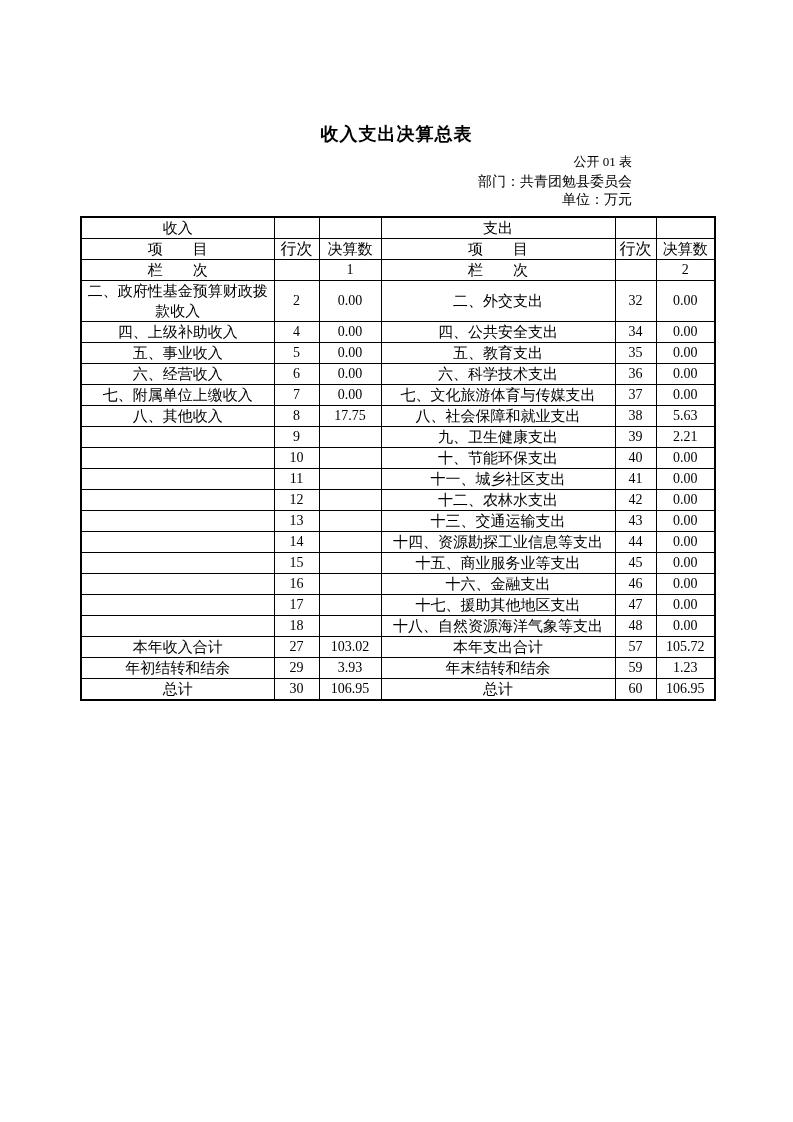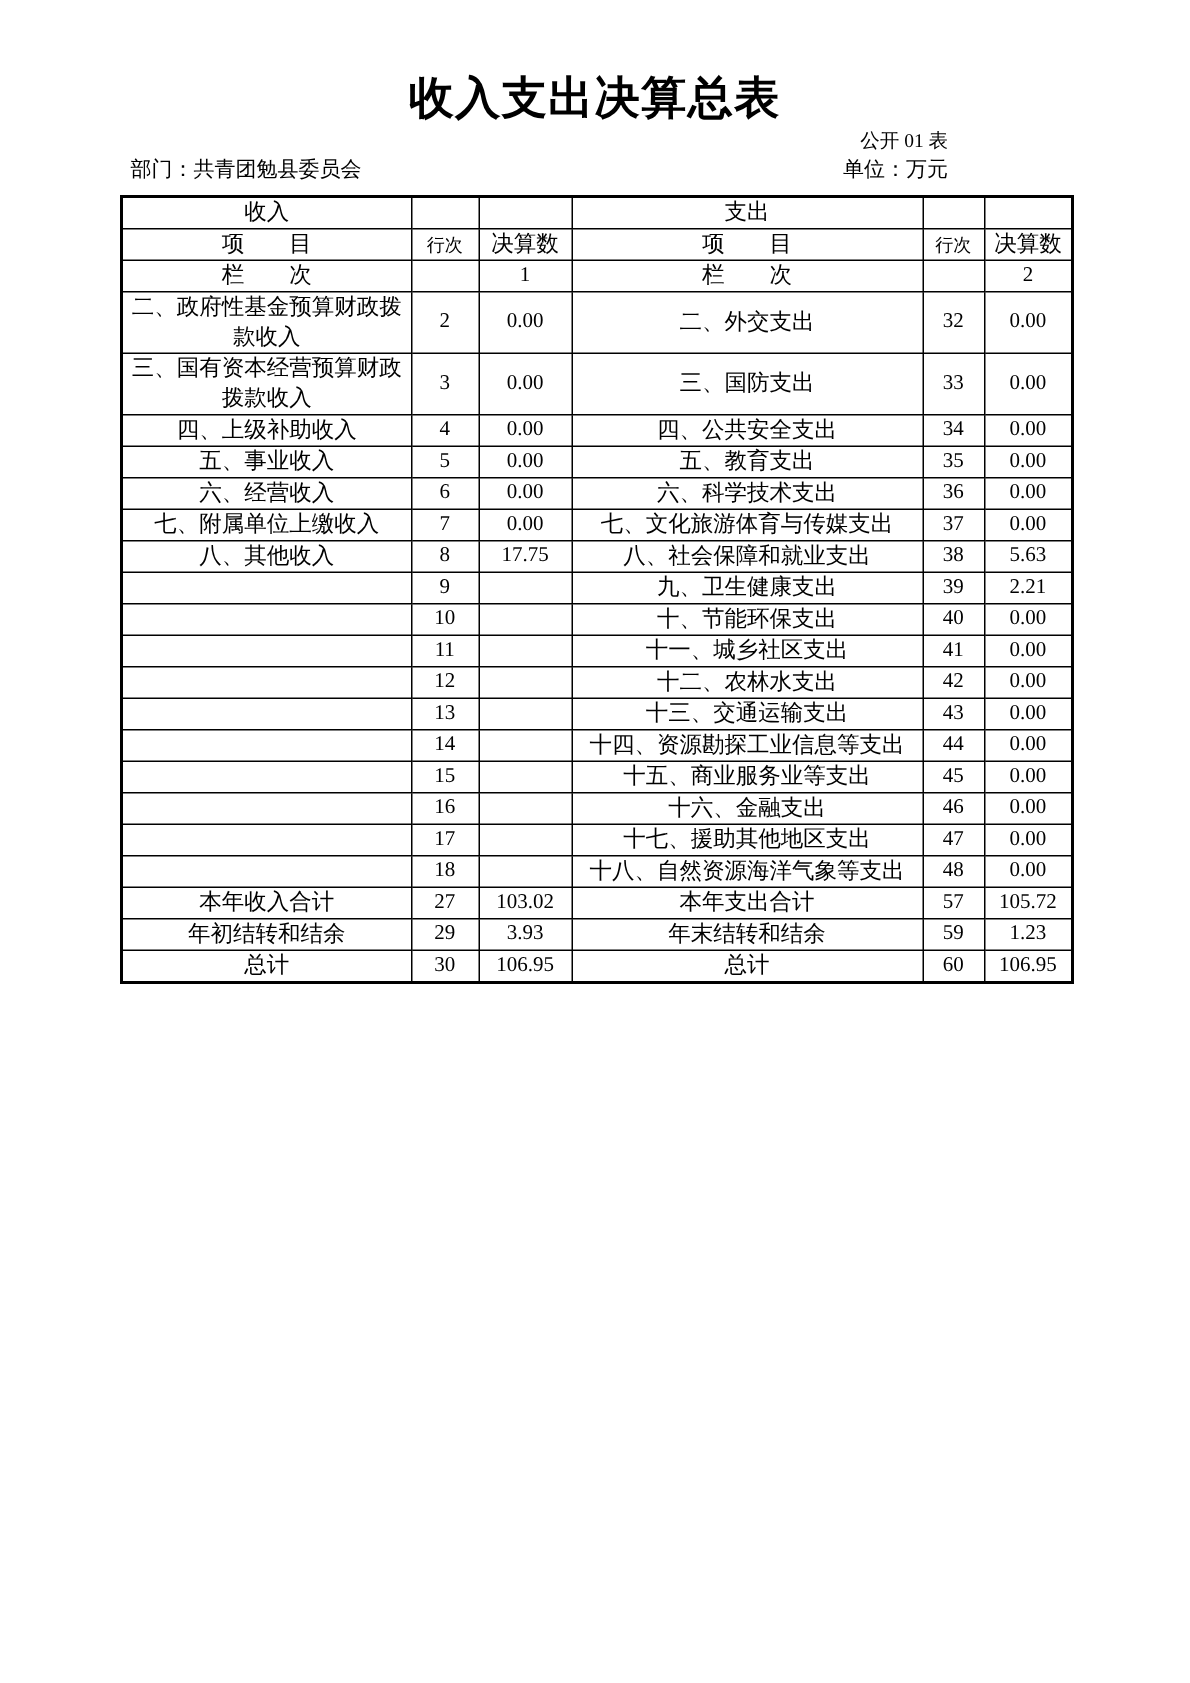--- a/index.html
+++ b/index.html
@@ -10,23 +10,23 @@
     color: #000000;
     font-family: "Liberation Serif", "DejaVu Serif", serif;
   }
   .sheet {
     position: relative;
     width: 793px; height: 1122px;
     overflow: hidden;
   }
   .page-title {
     margin: 0;
-    padding-top: 52px;
+    padding-top: 120px;
     text-align: center;
-    font-size: 30px;
+    font-size: 18px;
     font-weight: bold;
     letter-spacing: 1px;
     line-height: 28px;
   }
   .content {
     margin-left: 80px;
     width: 552px;
   }
   .code-line {
     margin-top: 5px;
@@ -35,41 +35,42 @@
     line-height: 17px;
   }
   .meta-line {
     margin-top: 3px;
     margin-bottom: 7px;
     display: flex;
     justify-content: space-between;
     align-items: flex-end;
     font-size: 14px;
     line-height: 18px;
+    flex-direction: column;
   }
   .meta-line .dept { padding-left: 7px; }
   table.budget {
     border-collapse: collapse;
     table-layout: fixed;
     width: 634px;
     border: 2px solid #000000;
   }
   table.budget td {
     border: 1px solid #000000;
     text-align: center;
     vertical-align: middle;
     padding: 0 2px;
     font-size: 15px;
     line-height: 20px;
     height: 21px;
     overflow: hidden;
     word-break: break-all;
   }
   table.budget td.num { font-size: 14px; }
-  table.budget td.small-h { font-size: 12px; }
+  table.budget td.small-h { font-size: 16px; }
 </style>
 </head>
 <body>
 
 <div class="sheet">
 
   <h1 class="page-title">收入支出决算总表</h1>
 
   <div class="content">
 
@@ -120,28 +121,20 @@
       <tbody>
           <tr>
     <td>二、政府性基金预算财政拨款收入</td>
     <td class="num">2</td>
     <td class="num">0.00</td>
     <td>二、外交支出</td>
     <td class="num">32</td>
     <td class="num">0.00</td>
   </tr>
           <tr>
-    <td>三、国有资本经营预算财政拨款收入</td>
-    <td class="num">3</td>
-    <td class="num">0.00</td>
-    <td>三、国防支出</td>
-    <td class="num">33</td>
-    <td class="num">0.00</td>
-  </tr>
-          <tr>
     <td>四、上级补助收入</td>
     <td class="num">4</td>
     <td class="num">0.00</td>
     <td>四、公共安全支出</td>
     <td class="num">34</td>
     <td class="num">0.00</td>
   </tr>
           <tr>
     <td>五、事业收入</td>
     <td class="num">5</td>

